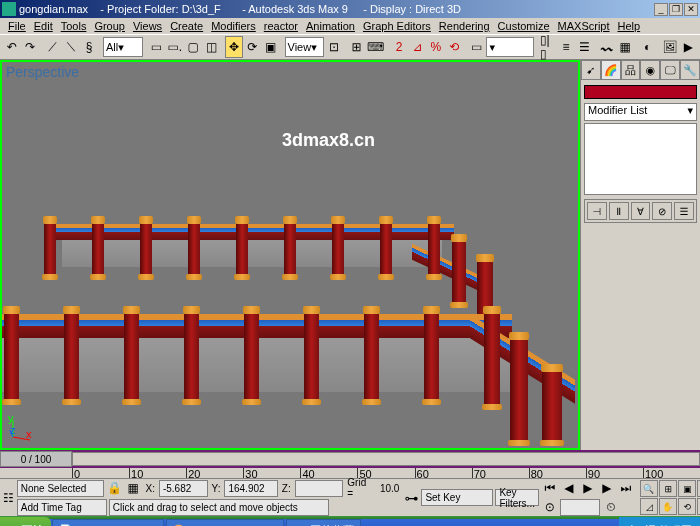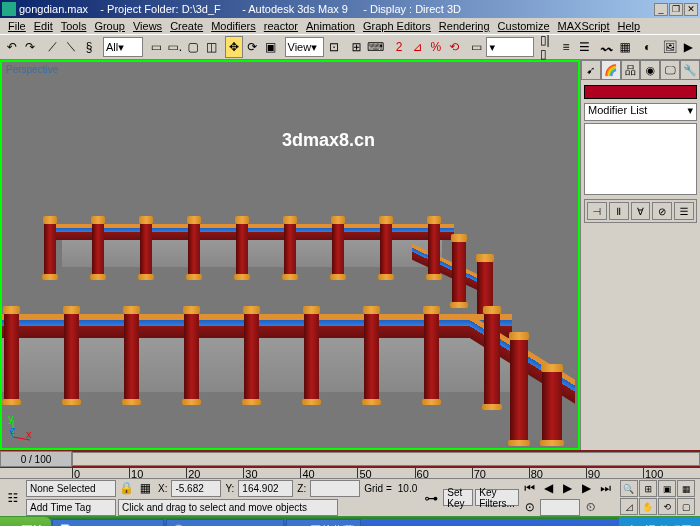--- a/index.html
+++ b/index.html
@@ -14,38 +14,38 @@
 .menubar span u { }
 .toolbar { height: 26px; background: #d4d0c8; border-top: 1px solid #fff; border-bottom: 1px solid #808080; display: flex; align-items: center; padding: 0 3px; gap: 1px; }
 .tbtn { width: 22px; height: 22px; background: #d4d0c8; border: 1px solid #d4d0c8; display: flex; align-items: center; justify-content: center; font-size: 12px; }
 .tbtn.active { background: #e8d898; border: 1px solid #808080; }
 .tbtn.yellow { background: #ffe066; }
 .sep { width: 4px; }
 .combo { height: 20px; background: #fff; border: 1px solid #808080; display: inline-flex; align-items: center; padding: 0 2px; font-size: 11px; }
 .combo.small { width: 50px; }
 .main { display: flex; height: 390px; }
 .viewport { flex: 1; background: #787878; border: 2px solid #00ff00; position: relative; }
-.viewport-label { position: absolute; top: 2px; left: 4px; color: #3a6ea5; font-size: 10px; }
+.viewport-label { position: absolute; top: 2px; left: 4px; color: #3a6ea5; font-size: 14px; }
 .watermark { position: absolute; top: 68px; left: 280px; color: #fff; font-size: 18px; font-weight: bold; z-index: 5; }
 .axis { position: absolute; bottom: 6px; left: 6px; font-size: 10px; }
 .axis .y { color: #0f0; position: absolute; bottom: 18px; left: 0; }
 .axis .z { color: #06f; position: absolute; bottom: 6px; left: 2px; }
 .axis .x { color: #f00; position: absolute; bottom: 2px; left: 18px; }
 .axis svg { position: absolute; bottom: 0; left: 0; }
 .cmdpanel { width: 120px; background: #d4d0c8; border-left: 1px solid #808080; display: flex; flex-direction: column; }
 .cmdtabs { display: flex; height: 20px; }
 .cmdtab { flex: 1; border: 1px solid #808080; background: #d4d0c8; display: flex; align-items: center; justify-content: center; font-size: 11px; }
 .cmdtab.active { background: #e8e8e8; }
 .colorswatch { width: 100%; height: 14px; background: #b00020; border: 1px solid #000; margin: 2px 0; }
 .dropdown { width: 100%; height: 18px; background: #fff; border: 1px solid #808080; display: flex; align-items: flex-start; padding: 0 3px; justify-content: space-between; margin-top: 4px; }
 .listbox { width: 100%; height: 72px; background: #fff; border: 1px solid #808080; margin-top: 2px; }
 .stackbtns { display: flex; gap: 2px; margin-top: 4px; padding: 2px; border: 1px solid #808080; }
 .stackbtn { width: 20px; height: 18px; background: #d4d0c8; border: 1px solid #808080; font-size: 10px; display: flex; align-items: center; justify-content: center; }
 .cmdinner { padding: 3px; }
-.timeline { height: 18px; background: #7f1d1d; display: flex; align-items: center; }
+.timeline { height: 18px; background: #701a75; display: flex; align-items: center; }
 .timeline .slider { width: 72px; height: 16px; background: #c0c0c0; border: 1px solid #808080; display: flex; align-items: center; justify-content: center; font-size: 10px; }
 .timeline .track { flex: 1; height: 14px; background: #d4d0c8; border: 1px solid #808080; position: relative; }
 .tickbar { height: 10px; background: #d4d0c8; display: flex; font-size: 9px; padding-left: 72px; }
 .tick { flex: 1; border-left: 1px solid #333; padding-left: 1px; }
 .statusbar { height: 38px; background: #d4d0c8; display: flex; align-items: center; padding: 2px; gap: 2px; border-top: 1px solid #808080; }
 .statusbar .field { background: #e8e8e8; border: 1px solid #808080; height: 17px; display: inline-flex; align-items: center; padding: 0 3px; font-size: 10px; }
 .statusbar .lbl { font-size: 10px; padding: 0 2px; }
 .statcol { display: flex; flex-direction: column; gap: 2px; }
 .statrow { display: flex; align-items: center; gap: 2px; height: 17px; }
 .navbtns { display: grid; grid-template-columns: repeat(4, 18px); grid-template-rows: repeat(2, 17px); gap: 1px; margin-left: 4px; }
@@ -246,21 +246,21 @@
         <span class="lbl">10.0</span>
     </div>
     <div class="statrow">
       <div class="field" style="width:90px">Add Time Tag</div>
       <div class="field" style="width:220px">Click and drag to select and move objects</div>
     </div>
   </div>
   <div class="tbtn" style="width:20px;height:34px;font-size:14px">⊶</div>
   <div class="statcol">
     <div class="statrow">
-      <div class="field" style="width:30px">Set Key</div>
+      <div class="field" style="width:72px">Set Key</div>
       <div class="field" style="width:44px">Key Filters...</div>
     </div>
   </div>
   <div class="statcol">
     <div class="statrow">
       <div class="tbtn" style="width:17px;height:17px">⏮</div>
       <div class="tbtn" style="width:17px;height:17px">◀</div>
       <div class="tbtn" style="width:17px;height:17px">▶</div>
       <div class="tbtn" style="width:17px;height:17px">▶</div>
       <div class="tbtn" style="width:17px;height:17px">⏭</div>

